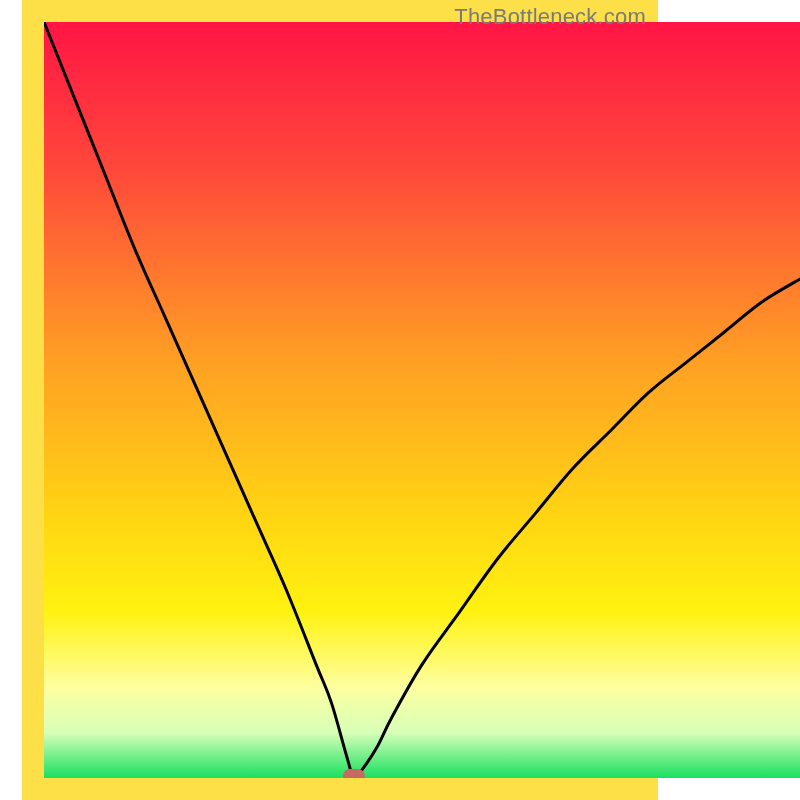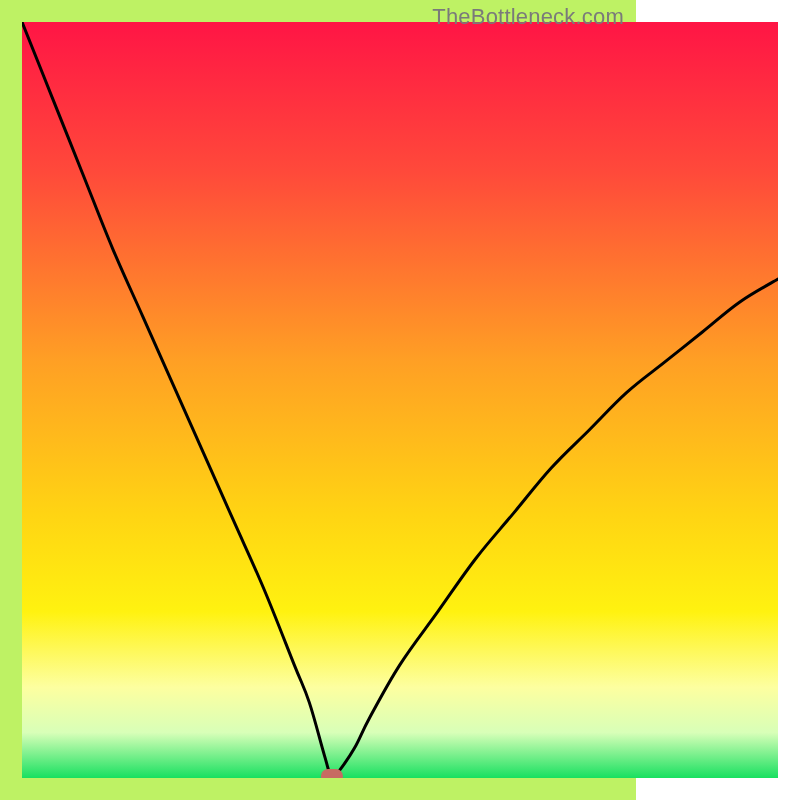--- a/index.html
+++ b/index.html
@@ -6,22 +6,23 @@
     margin: 0;
     padding: 0;
     width: 800px;
     height: 800px;
     overflow: hidden;
     font-family: Arial, Helvetica, sans-serif;
   }
   .frame {
     width: 636px;
     height: 800px;
-    background: #bef264;
+    background: #fde047;
     position: relative;
+    margin-left: 22px;
   }
   .watermark {
     position: absolute;
     top: 4px;
     right: 12px;
     color: #7a7a7a;
     font-size: 22px;
     font-weight: 500;
     letter-spacing: 0.2px;
     z-index: 5;

